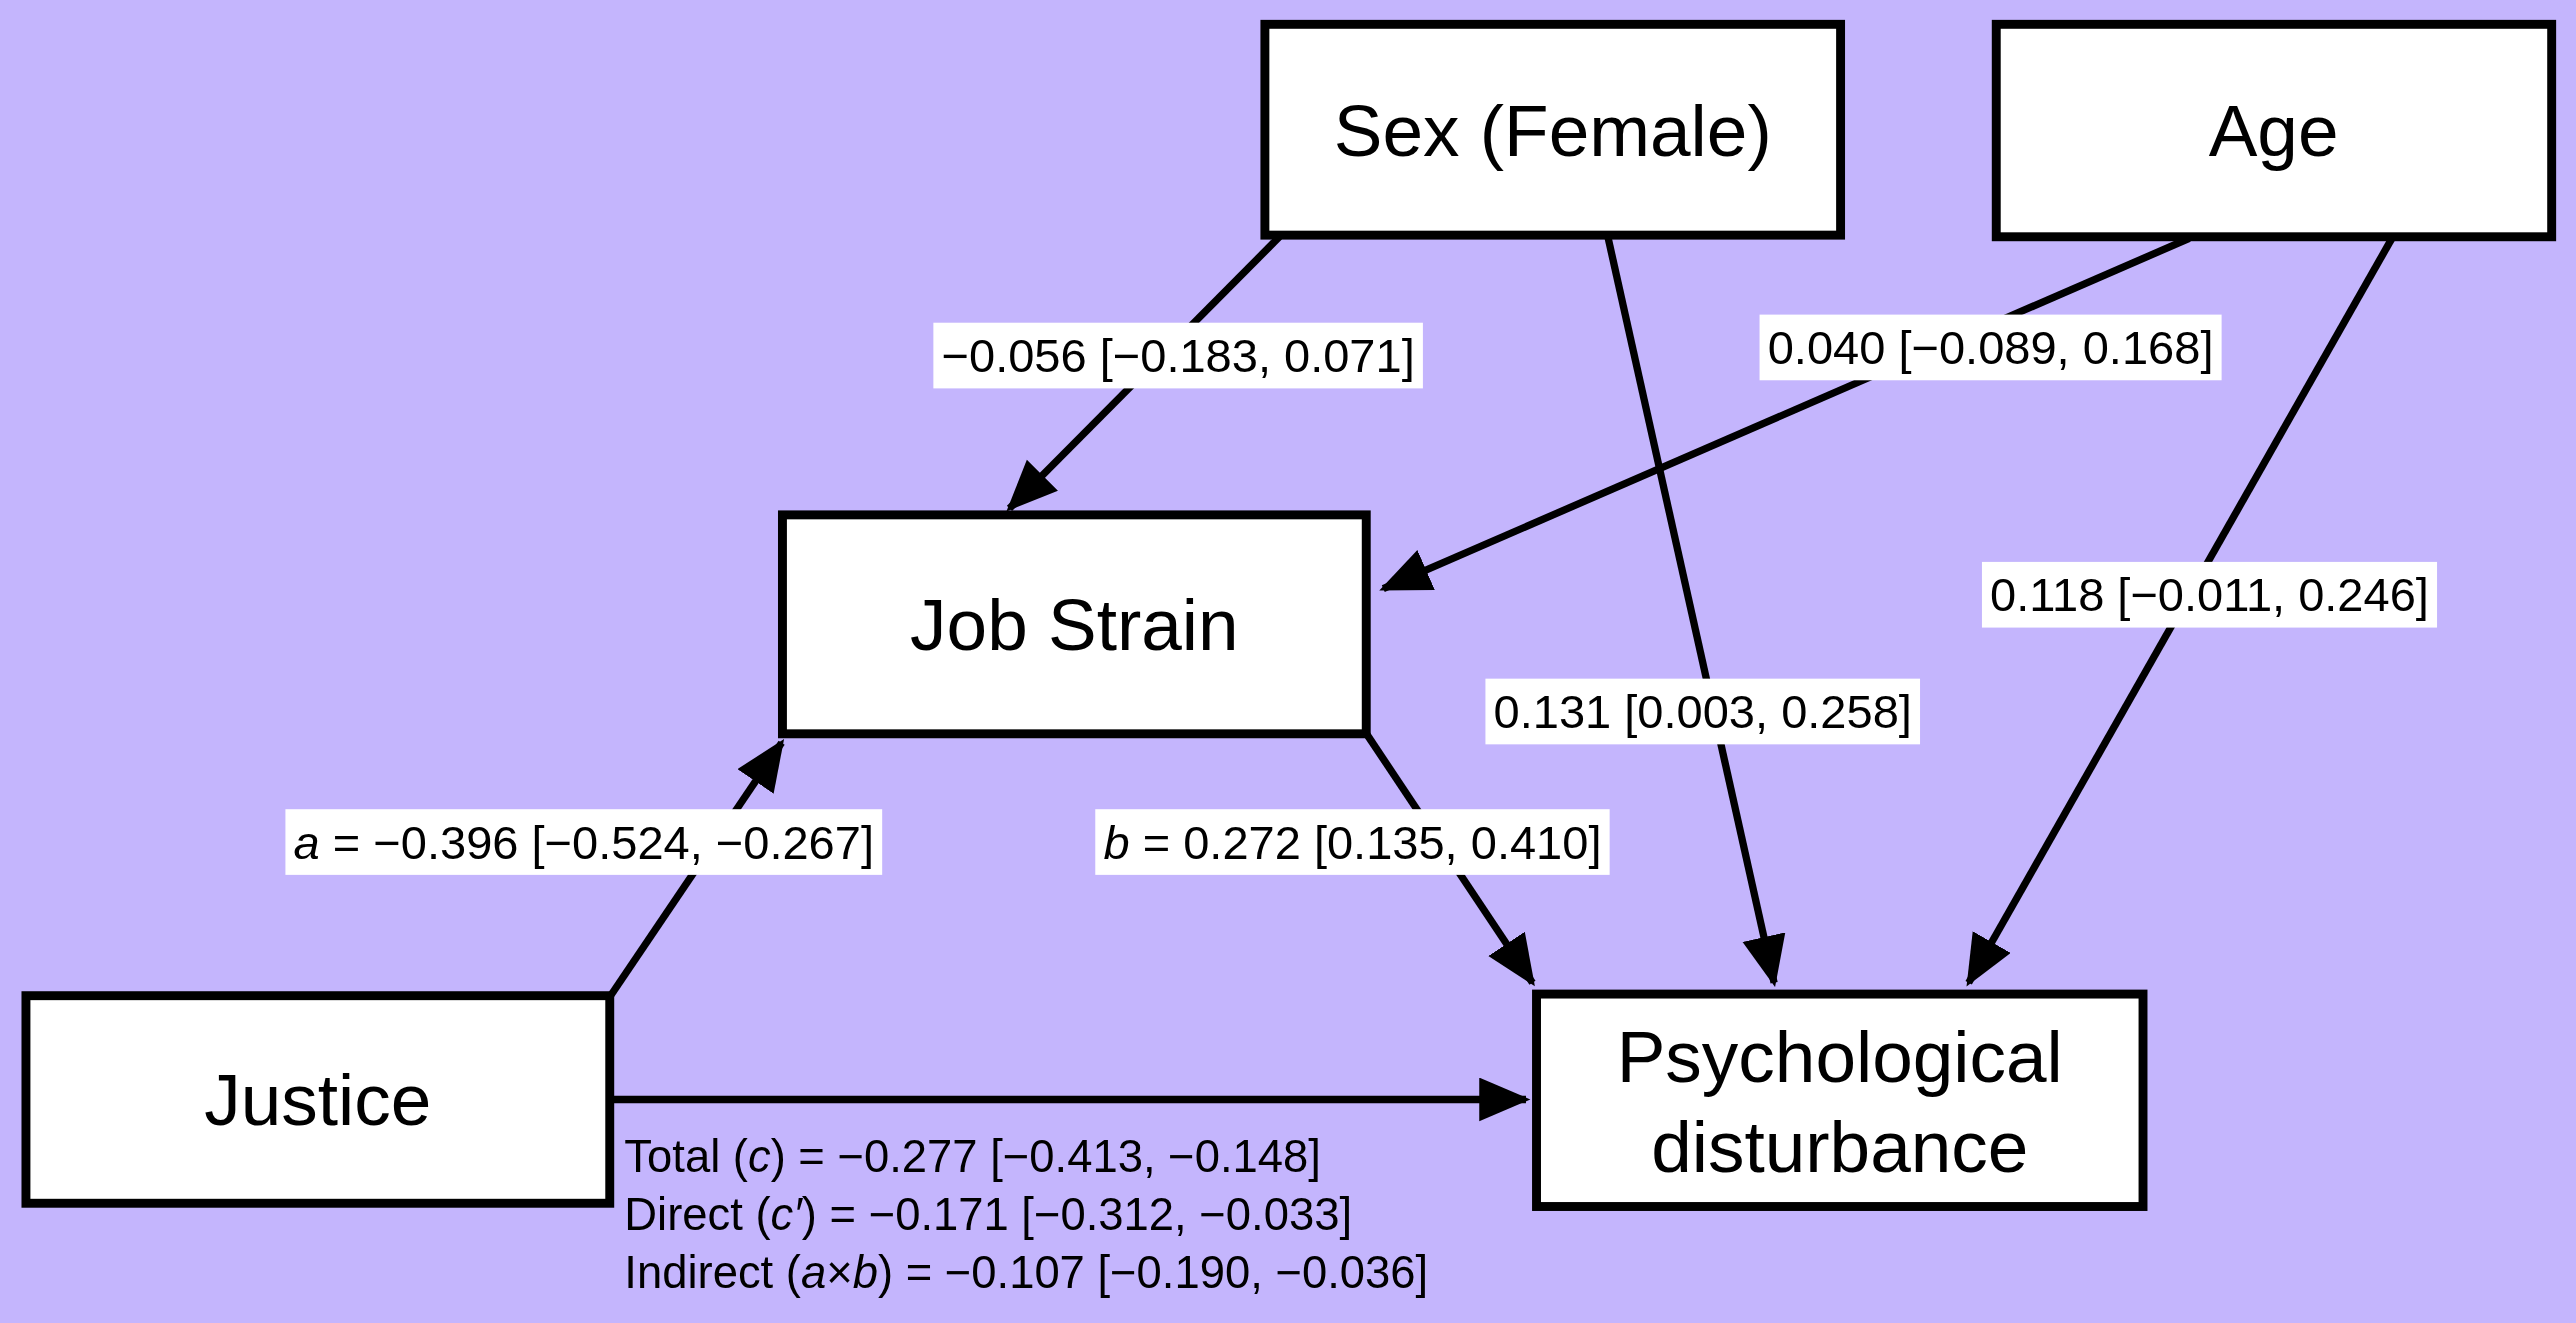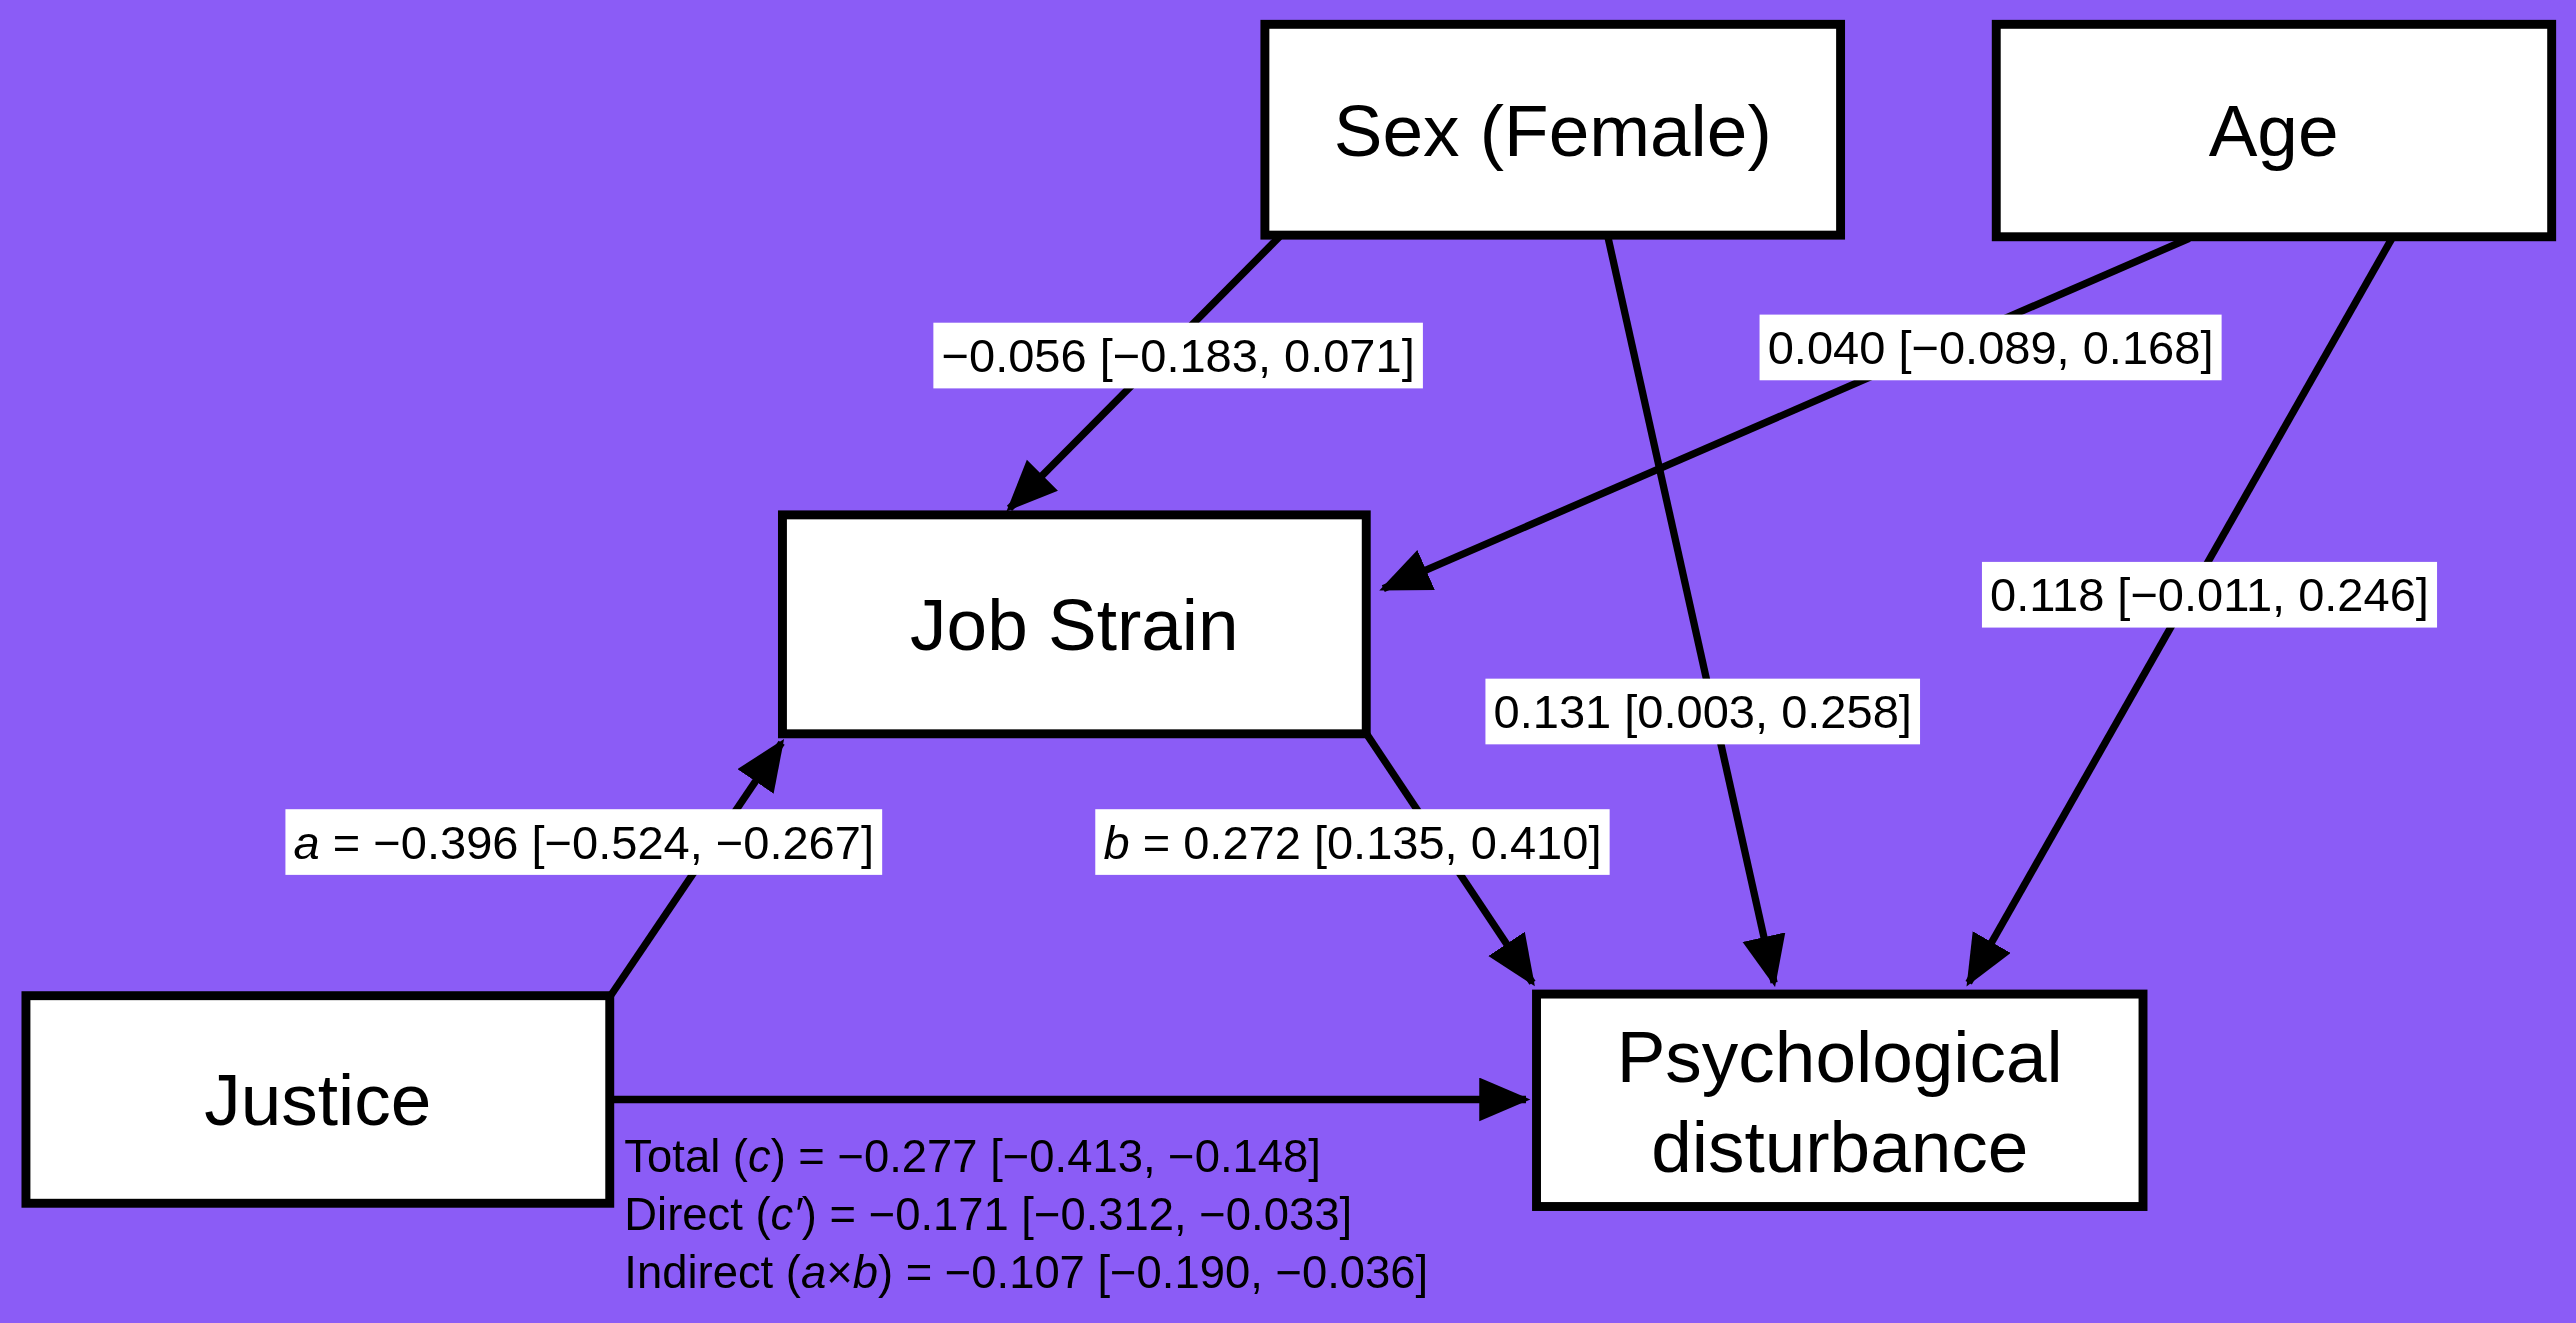--- a/index.html
+++ b/index.html
@@ -2,21 +2,21 @@
 <html style="font-size:13px"><head>
 <meta charset="utf-8">
 <style>
   html, body {
     margin: 0;
     padding: 0;
     background: #ffffff;
   }
   .figure-wrap {
     width: 100vw;
-    background: #8b5cf6;
+    background: #c4b5fd;
   }
   svg {
     display: block;
     width: 100%;
     height: auto;
     font-family: "Liberation Sans", "DejaVu Sans", sans-serif;
   }
   .edge {
     stroke: #000000;
     stroke-width: 9;

